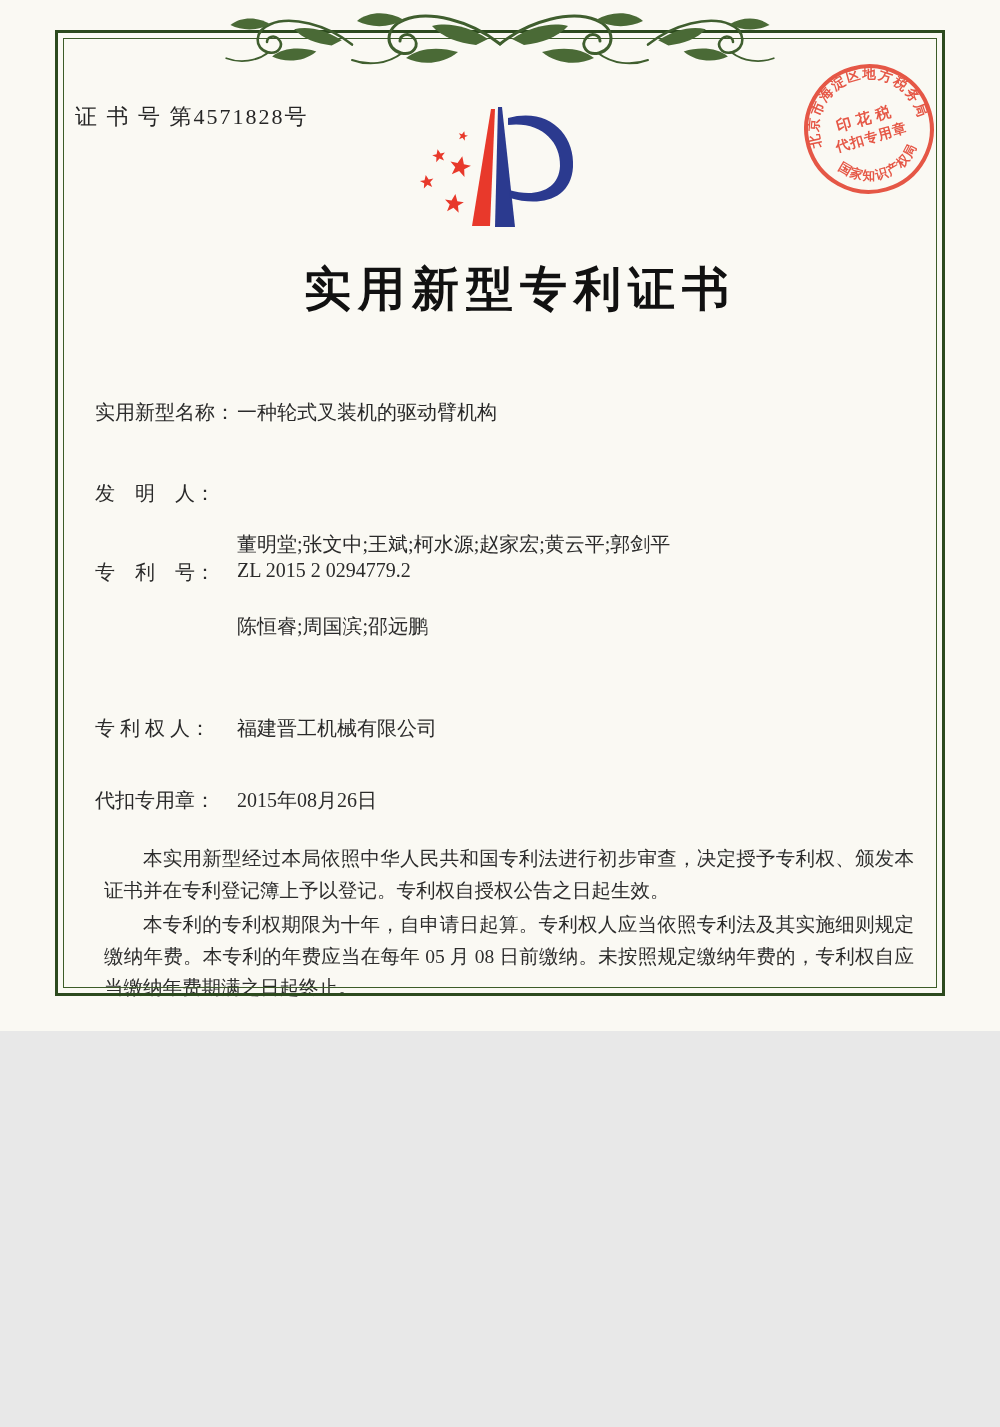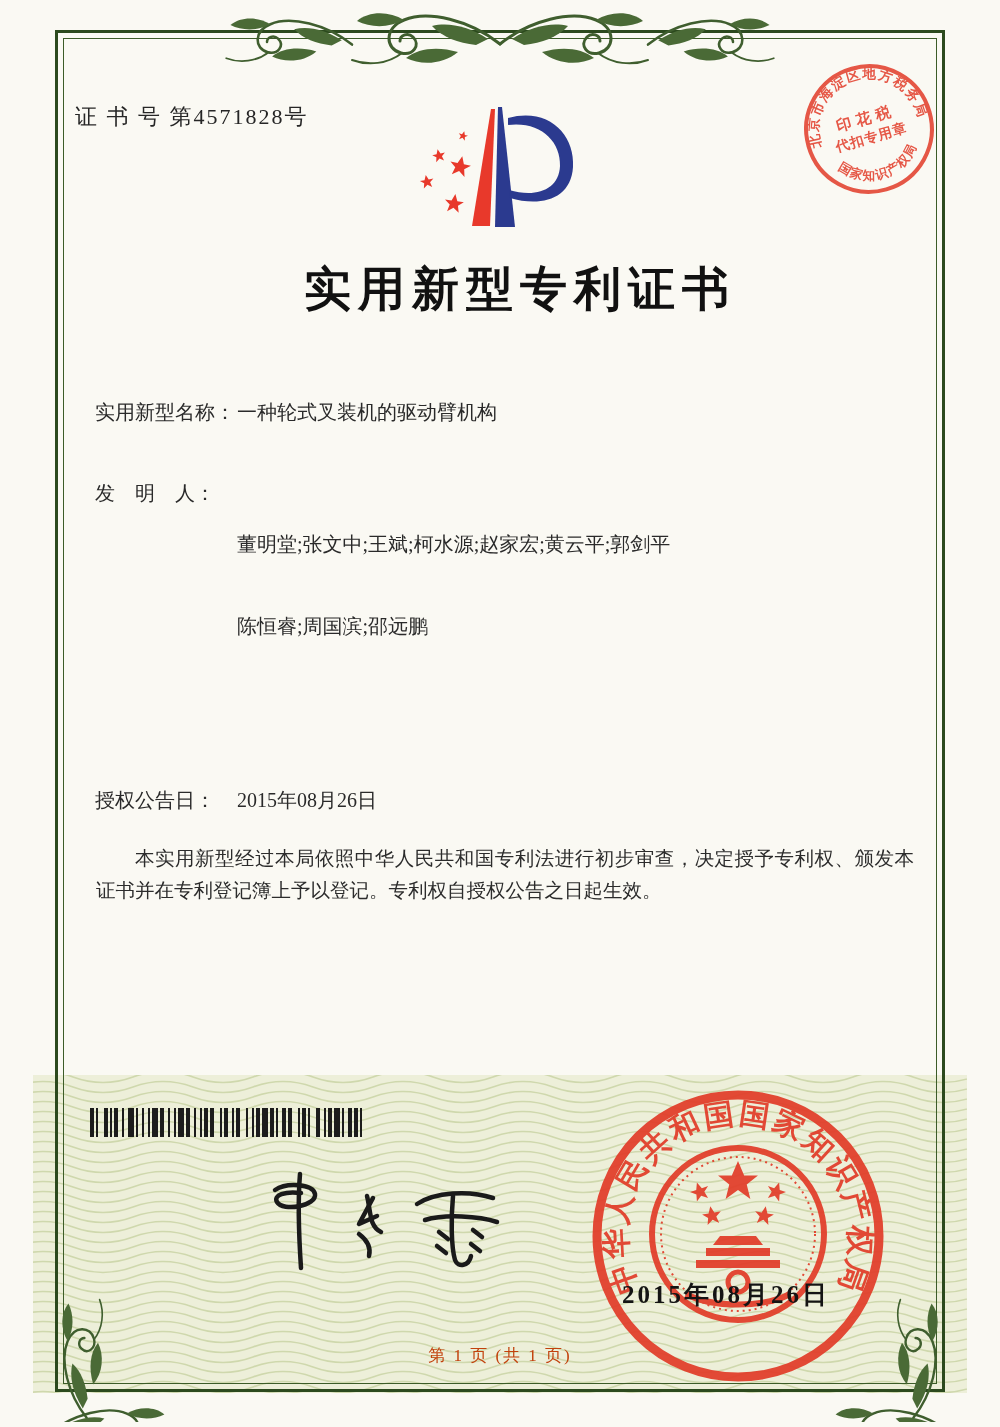--- a/index.html
+++ b/index.html
@@ -1,17 +1,17 @@
 <!DOCTYPE html>
 <html><head>
 <meta charset="utf-8">
 <style>
   html,body{margin:0;padding:0;background:#e8e8e8;}
   .page{
-    position:relative; width:1000px; height:1427px; margin:0 auto;
+    position:relative; width:1000px; height:1031px; margin:0 auto;
     background:#faf9f3; overflow:hidden;
     font-family:"Liberation Serif","DejaVu Serif",serif; color:#262626;
   }
   
   .frame-outer{position:absolute; left:55px; top:30px; right:55px; bottom:35px;
     border:3px solid #2c4a1e; z-index:4; pointer-events:none;}
   .frame-inner{position:absolute; left:63px; top:38px; right:63px; bottom:43px;
     border:1px solid #3c5c28; z-index:4; pointer-events:none;}
   .ornament{position:absolute; z-index:5; pointer-events:none;}
   
@@ -25,21 +25,21 @@
   .title{position:absolute; left:0; right:0; top:258px; text-align:center;
     font-size:47px; font-weight:700; letter-spacing:7px; color:#111; z-index:3;padding-left:40px;}
   .field{position:absolute; left:95px; display:flex; font-size:20px; color:#2a2a2a; z-index:3;}
   .field .lab{width:142px; flex:none; display:flex; justify-content:space-between;}
   .field .val{white-space:pre;}
   .f-name{top:399px;} .f-inv{top:480px;} .f-pno{top:559px;}
   .f-file{top:637px;} .f-owner{top:715px;} .f-grant{top:787px;}
   .inv-lines div{line-height:36px;}
   .body-text{position:absolute; left:88px; top:843px; width:826px; z-index:3;
     font-size:19.5px; line-height:31.5px; text-align:justify; color:#2c2c2c;}
-  .body-text p{margin:0 0 3px 8px; text-indent:2em;}
+  .body-text p{margin:0 0 3px 16px; text-indent:2em;}
   .barcode{position:absolute; left:90px; top:1108px; width:284px; height:29px;
     overflow:hidden; white-space:nowrap; font-size:0; z-index:3;}
   .sig-block{position:absolute; left:95px; top:1184px; z-index:3;
     font-family:"Liberation Sans","DejaVu Sans",sans-serif; font-size:23px; color:#1e1e1e;}
   .sig-block div{margin-bottom:22px; letter-spacing:2px;}
   .signature{position:absolute; left:255px; top:1168px; z-index:3;}
   .seal{position:absolute; left:588px; top:1086px; z-index:3; opacity:.92;}
   .seal-date{position:absolute; left:622px; top:1278px; z-index:4; font-size:25px;
     letter-spacing:3px; color:#141414; font-weight:600;}
   .footer{position:absolute; left:0; right:0; top:1344px; text-align:center;
@@ -178,30 +178,39 @@
       <div>董明堂;张文中;王斌;柯水源;赵家宏;黄云平;郭剑平</div>
       <div>陈恒睿;周国滨;邵远鹏</div>
     </span>
   </div>
 
   <div class="field f-name">
     <span class="lab">实用新型名称：</span>
     <span class="val">一种轮式叉装机的驱动臂机构</span>
   </div>
 
-
-
+  <div class="field f-pno">
+    <span class="lab">专　利　号：</span>
+    <span class="val">ZL 2015 2 0294779.2</span>
+  </div>
+
+
+  <div class="field f-owner">
+    <span class="lab">专 利 权 人：</span>
+    <span class="val">福建晋工机械有限公司</span>
+  </div>
 
   <div class="field f-grant">
-    <span class="lab">授权公告日：</span>
+    <span class="lab">代扣专用章：</span>
     <span class="val">2015年08月26日</span>
   </div>
 
   <div class="body-text">
     <p>本实用新型经过本局依照中华人民共和国专利法进行初步审查，决定授予专利权、颁发本证书并在专利登记簿上予以登记。专利权自授权公告之日起生效。</p>
+    <p>本专利的专利权期限为十年，自申请日起算。专利权人应当依照专利法及其实施细则规定缴纳年费。本专利的年费应当在每年 05 月 08 日前缴纳。未按照规定缴纳年费的，专利权自应当缴纳年费期满之日起终止。</p>
   </div>
 
   <div class="barcode" id="barcode"><span style="display:inline-block;height:29px;width:4px;background:#1c1c1c;"></span><span style="display:inline-block;height:29px;width:2px;"></span><span style="display:inline-block;height:29px;width:2px;background:#1c1c1c;"></span><span style="display:inline-block;height:29px;width:6px;"></span><span style="display:inline-block;height:29px;width:4px;background:#1c1c1c;"></span><span style="display:inline-block;height:29px;width:2px;"></span><span style="display:inline-block;height:29px;width:2px;background:#1c1c1c;"></span><span style="display:inline-block;height:29px;width:2px;"></span><span style="display:inline-block;height:29px;width:4px;background:#1c1c1c;"></span><span style="display:inline-block;height:29px;width:4px;"></span><span style="display:inline-block;height:29px;width:2px;background:#1c1c1c;"></span><span style="display:inline-block;height:29px;width:4px;"></span><span style="display:inline-block;height:29px;width:6px;background:#1c1c1c;"></span><span style="display:inline-block;height:29px;width:2px;"></span><span style="display:inline-block;height:29px;width:2px;background:#1c1c1c;"></span><span style="display:inline-block;height:29px;width:4px;"></span><span style="display:inline-block;height:29px;width:2px;background:#1c1c1c;"></span><span style="display:inline-block;height:29px;width:4px;"></span><span style="display:inline-block;height:29px;width:2px;background:#1c1c1c;"></span><span style="display:inline-block;height:29px;width:2px;"></span><span style="display:inline-block;height:29px;width:6px;background:#1c1c1c;"></span><span style="display:inline-block;height:29px;width:2px;"></span><span style="display:inline-block;height:29px;width:4px;background:#1c1c1c;"></span><span style="display:inline-block;height:29px;width:4px;"></span><span style="display:inline-block;height:29px;width:2px;background:#1c1c1c;"></span><span style="display:inline-block;height:29px;width:4px;"></span><span style="display:inline-block;height:29px;width:2px;background:#1c1c1c;"></span><span style="display:inline-block;height:29px;width:2px;"></span><span style="display:inline-block;height:29px;width:6px;background:#1c1c1c;"></span><span style="display:inline-block;height:29px;width:2px;"></span><span style="display:inline-block;height:29px;width:4px;background:#1c1c1c;"></span><span style="display:inline-block;height:29px;width:4px;"></span><span style="display:inline-block;height:29px;width:2px;background:#1c1c1c;"></span><span style="display:inline-block;height:29px;width:4px;"></span><span style="display:inline-block;height:29px;width:2px;background:#1c1c1c;"></span><span style="display:inline-block;height:29px;width:2px;"></span><span style="display:inline-block;height:29px;width:4px;background:#1c1c1c;"></span><span style="display:inline-block;height:29px;width:2px;"></span><span style="display:inline-block;height:29px;width:4px;background:#1c1c1c;"></span><span style="display:inline-block;height:29px;width:6px;"></span><span style="display:inline-block;height:29px;width:2px;background:#1c1c1c;"></span><span style="display:inline-block;height:29px;width:2px;"></span><span style="display:inline-block;height:29px;width:4px;background:#1c1c1c;"></span><span style="display:inline-block;height:29px;width:4px;"></span><span style="display:inline-block;height:29px;width:2px;background:#1c1c1c;"></span><span style="display:inline-block;height:29px;width:2px;"></span><span style="display:inline-block;height:29px;width:4px;background:#1c1c1c;"></span><span style="display:inline-block;height:29px;width:6px;"></span><span style="display:inline-block;height:29px;width:2px;background:#1c1c1c;"></span><span style="display:inline-block;height:29px;width:4px;"></span><span style="display:inline-block;height:29px;width:2px;background:#1c1c1c;"></span><span style="display:inline-block;height:29px;width:2px;"></span><span style="display:inline-block;height:29px;width:4px;background:#1c1c1c;"></span><span style="display:inline-block;height:29px;width:2px;"></span><span style="display:inline-block;height:29px;width:6px;background:#1c1c1c;"></span><span style="display:inline-block;height:29px;width:2px;"></span><span style="display:inline-block;height:29px;width:4px;background:#1c1c1c;"></span><span style="display:inline-block;height:29px;width:2px;"></span><span style="display:inline-block;height:29px;width:2px;background:#1c1c1c;"></span><span style="display:inline-block;height:29px;width:4px;"></span><span style="display:inline-block;height:29px;width:4px;background:#1c1c1c;"></span><span style="display:inline-block;height:29px;width:2px;"></span><span style="display:inline-block;height:29px;width:4px;background:#1c1c1c;"></span><span style="display:inline-block;height:29px;width:6px;"></span><span style="display:inline-block;height:29px;width:2px;background:#1c1c1c;"></span><span style="display:inline-block;height:29px;width:2px;"></span><span style="display:inline-block;height:29px;width:4px;background:#1c1c1c;"></span><span style="display:inline-block;height:29px;width:2px;"></span><span style="display:inline-block;height:29px;width:2px;background:#1c1c1c;"></span><span style="display:inline-block;height:29px;width:6px;"></span><span style="display:inline-block;height:29px;width:4px;background:#1c1c1c;"></span><span style="display:inline-block;height:29px;width:4px;"></span><span style="display:inline-block;height:29px;width:2px;background:#1c1c1c;"></span><span style="display:inline-block;height:29px;width:2px;"></span><span style="display:inline-block;height:29px;width:4px;background:#1c1c1c;"></span><span style="display:inline-block;height:29px;width:2px;"></span><span style="display:inline-block;height:29px;width:6px;background:#1c1c1c;"></span><span style="display:inline-block;height:29px;width:2px;"></span><span style="display:inline-block;height:29px;width:2px;background:#1c1c1c;"></span><span style="display:inline-block;height:29px;width:4px;"></span><span style="display:inline-block;height:29px;width:4px;background:#1c1c1c;"></span><span style="display:inline-block;height:29px;width:2px;"></span><span style="display:inline-block;height:29px;width:4px;background:#1c1c1c;"></span><span style="display:inline-block;height:29px;width:2px;"></span><span style="display:inline-block;height:29px;width:2px;background:#1c1c1c;"></span><span style="display:inline-block;height:29px;width:4px;"></span></div>
 
 
   <svg class="signature" width="250" height="105" viewBox="0 0 250 105">
     <g fill="none" stroke="#1a1a1a" stroke-width="4.5" stroke-linecap="round" stroke-linejoin="round">
       <path d="M45,6 C43,30 44,70 46,100"></path>
       <path d="M20,22 C32,14 58,16 60,26 C62,38 28,44 22,34 C18,27 30,23 46,25"></path>
       <path d="M118,30 L104,56 L122,48"></path>

